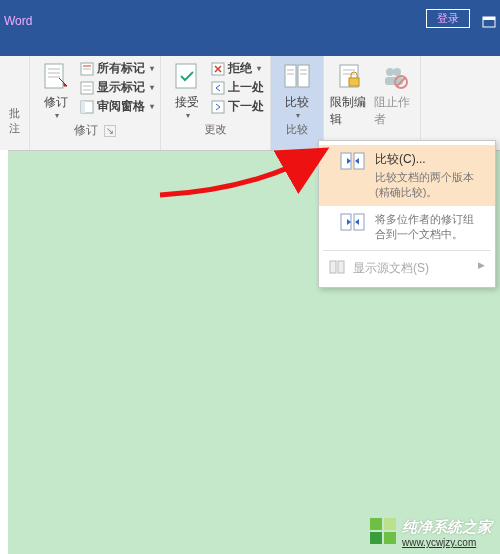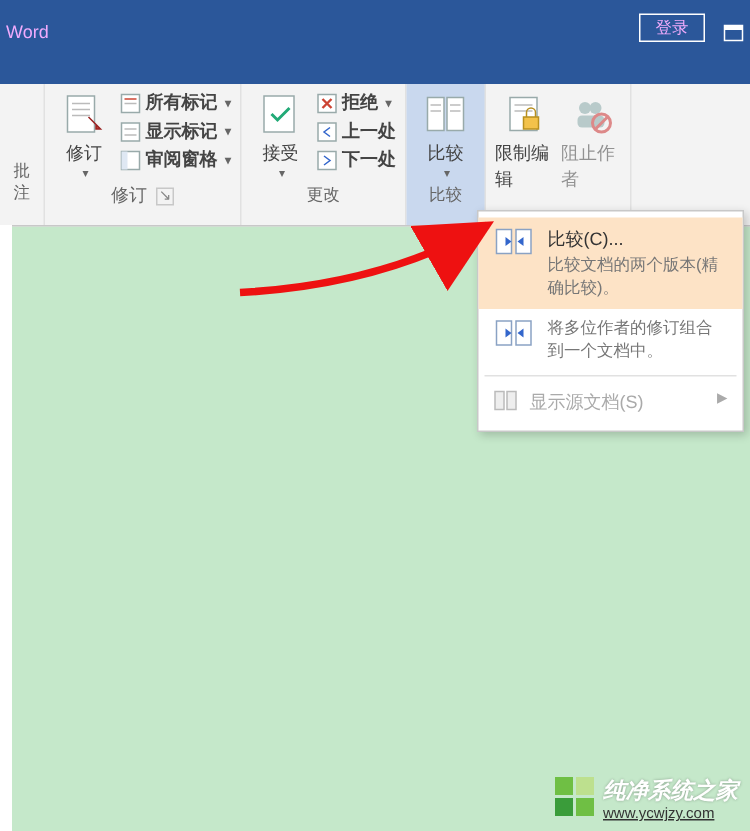--- a/index.html
+++ b/index.html
@@ -17,21 +17,21 @@
 .bigbtn{display:flex;flex-direction:column;align-items:center;width:40px;padding-top:4px;cursor:default;}
 .bigbtn svg{display:block;}
 .bigbtn-label{margin-top:2px;color:#444;}
 .stack{display:flex;flex-direction:column;gap:2px;padding-top:2px;}
 .row{display:flex;align-items:center;gap:3px;color:#444;white-space:nowrap;cursor:default;font-weight:bold;}
 .row svg{flex-shrink:0;}
 .caret{font-size:8px;color:#666;margin-left:2px;}
 .dialog-launcher{font-size:10px;color:#888;border:1px solid #c8c8c8;width:12px;height:12px;display:inline-flex;align-items:center;justify-content:center;line-height:1;}
 .compare-group{background:#c9d8ee;}
 .dropdown{position:absolute;left:318px;top:140px;width:178px;background:#fff;border:1px solid #c8c8c8;box-shadow:2px 2px 6px rgba(0,0,0,.2);padding:4px 0;}
-.dd-item{display:flex;gap:8px;padding:6px 10px;}
+.dd-item{display:flex;gap:8px;padding:6px 20px;}
 .dd-item.hot{background:#fde3c6;}
 .dd-item-icon{width:28px;display:flex;justify-content:center;padding-top:1px;}
 .dd-item-text{flex:1;}
 .dd-item-title{color:#333;margin-bottom:2px;}
 .dd-item-desc{color:#777;font-size:11px;line-height:1.35;}
 .dd-sep{height:1px;background:#e1e1e1;margin:3px 4px;}
 .dd-source{display:flex;align-items:flex-start;gap:8px;padding:6px 10px;color:#aaa;}
 .dd-source .arrow{margin-left:auto;font-size:9px;}
 .doc-edge{position:absolute;left:0;top:150px;width:8px;height:404px;background:#fff;}
 .arrow-annot{position:absolute;left:155px;top:135px;pointer-events:none;}

